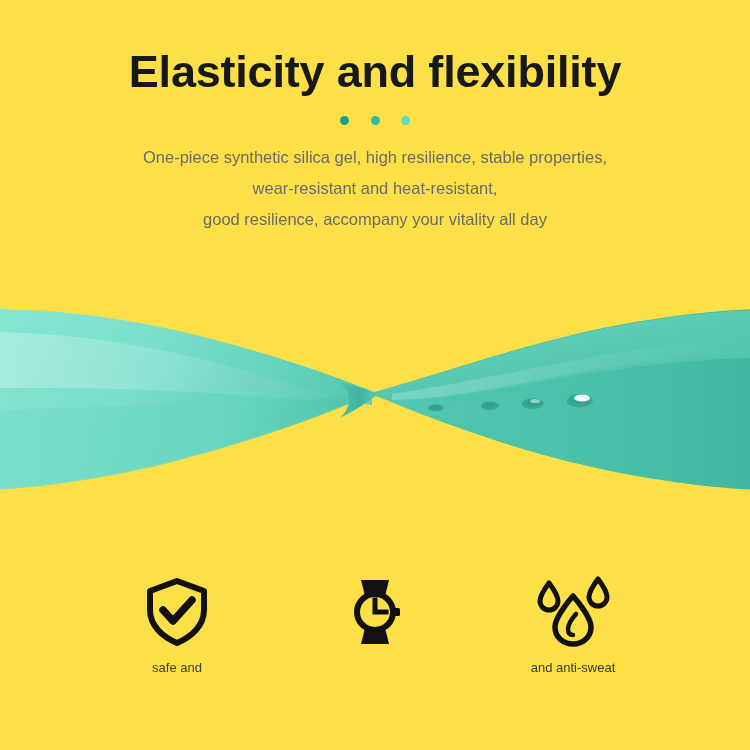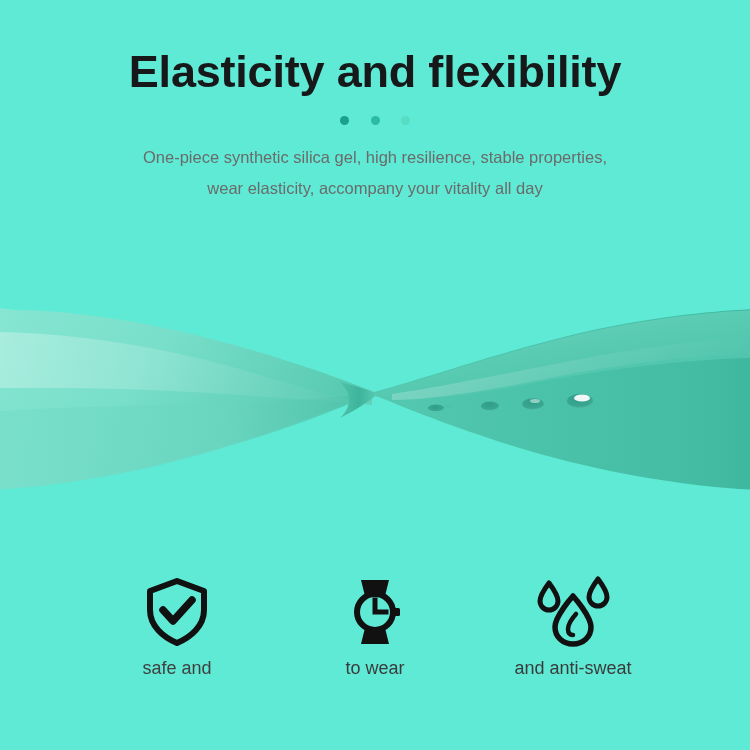--- a/index.html
+++ b/index.html
@@ -11,21 +11,21 @@
     width: 750px;
     height: 750px;
     overflow: hidden;
     font-family: "Liberation Sans", sans-serif;
     position: relative;
   }
 
   .page {
     position: absolute;
     inset: 0;
-    background: #5eead4;
+    background: #fde047;
   }
 
   
   .header {
     position: absolute;
     top: 0;
     left: 0;
     width: 750px;
     text-align: center;
   }
@@ -98,21 +98,21 @@
   }
   .feature-icon {
     height: 74px;
     display: flex;
     align-items: center;
     justify-content: center;
   }
   .feature-label {
     margin-top: 9px;
     color: #404040;
-    font-size: 18px;
+    font-size: 13px;
     line-height: 20px;
     font-weight: 400;
   }
   .feature-label .l {
     display: block;
   }
   .feature-2 .feature-label, .feature-3 .feature-label {
     color: #3b3b3b;
   }
 </style>
@@ -125,21 +125,22 @@
     <h1 class="page-title">Elasticity and flexibility</h1>
 
     <div class="dots">
       <span class="dot" style="background:#1aa08c"></span>
       <span class="dot" style="background:#2bbba4"></span>
       <span class="dot" style="background:#58dcc4"></span>
     </div>
 
     <div class="subtitle">
       <span class="line">One-piece synthetic silica gel, high resilience, stable properties,</span>
-      <span class="line">wear elasticity, accompany your vitality all day</span>
+      <span class="line">wear-resistant and heat-resistant,</span>
+      <span class="line">good resilience, accompany your vitality all day</span>
     </div>
   </div>
 
   <div class="product">
     <svg width="750" height="268" viewBox="0 0 750 268" xmlns="http://www.w3.org/2000/svg">
       <defs>
         <linearGradient id="gLeftTop" x1="0" y1="0" x2="1" y2="0">
           <stop offset="0" stop-color="#8ae9d6"></stop>
           <stop offset="0.55" stop-color="#7ee2cd"></stop>
           <stop offset="1" stop-color="#63d0ba"></stop>
@@ -235,21 +236,20 @@
       <div class="feature-icon">
         <svg width="72" height="72" viewBox="0 0 72 72" xmlns="http://www.w3.org/2000/svg">
           <path d="M22 4 H50 L46 20 H26 Z" fill="#111111"></path>
           <path d="M26 52 H46 L50 68 H22 Z" fill="#111111"></path>
           <circle cx="36" cy="36" r="18" fill="none" stroke="#111111" stroke-width="6"></circle>
           <rect x="55" y="32" width="6" height="8" rx="1.5" fill="#111111"></rect>
           <path d="M36 24 V36 H47" fill="none" stroke="#111111" stroke-width="5" stroke-linecap="square" stroke-linejoin="miter"></path>
         </svg>
       </div>
       <div class="feature-label">
-        <span class="l">to wear</span>
       </div>
     </div>
 
     <div class="feature feature-3">
       <div class="feature-icon">
         <svg width="80" height="72" viewBox="0 0 80 72" xmlns="http://www.w3.org/2000/svg">
 
           <path d="M40 20 C40 20 58 40 58 51 C58 61 50 68 40 68 C30 68 22 61 22 51 C22 40 40 20 40 20 Z" fill="none" stroke="#111111" stroke-width="5.5" stroke-linejoin="round"></path>
 
           <path d="M43 38 C43 38 35 47 35 53 C35 57 37 59 40 59" fill="none" stroke="#111111" stroke-width="4.5" stroke-linecap="round"></path>

